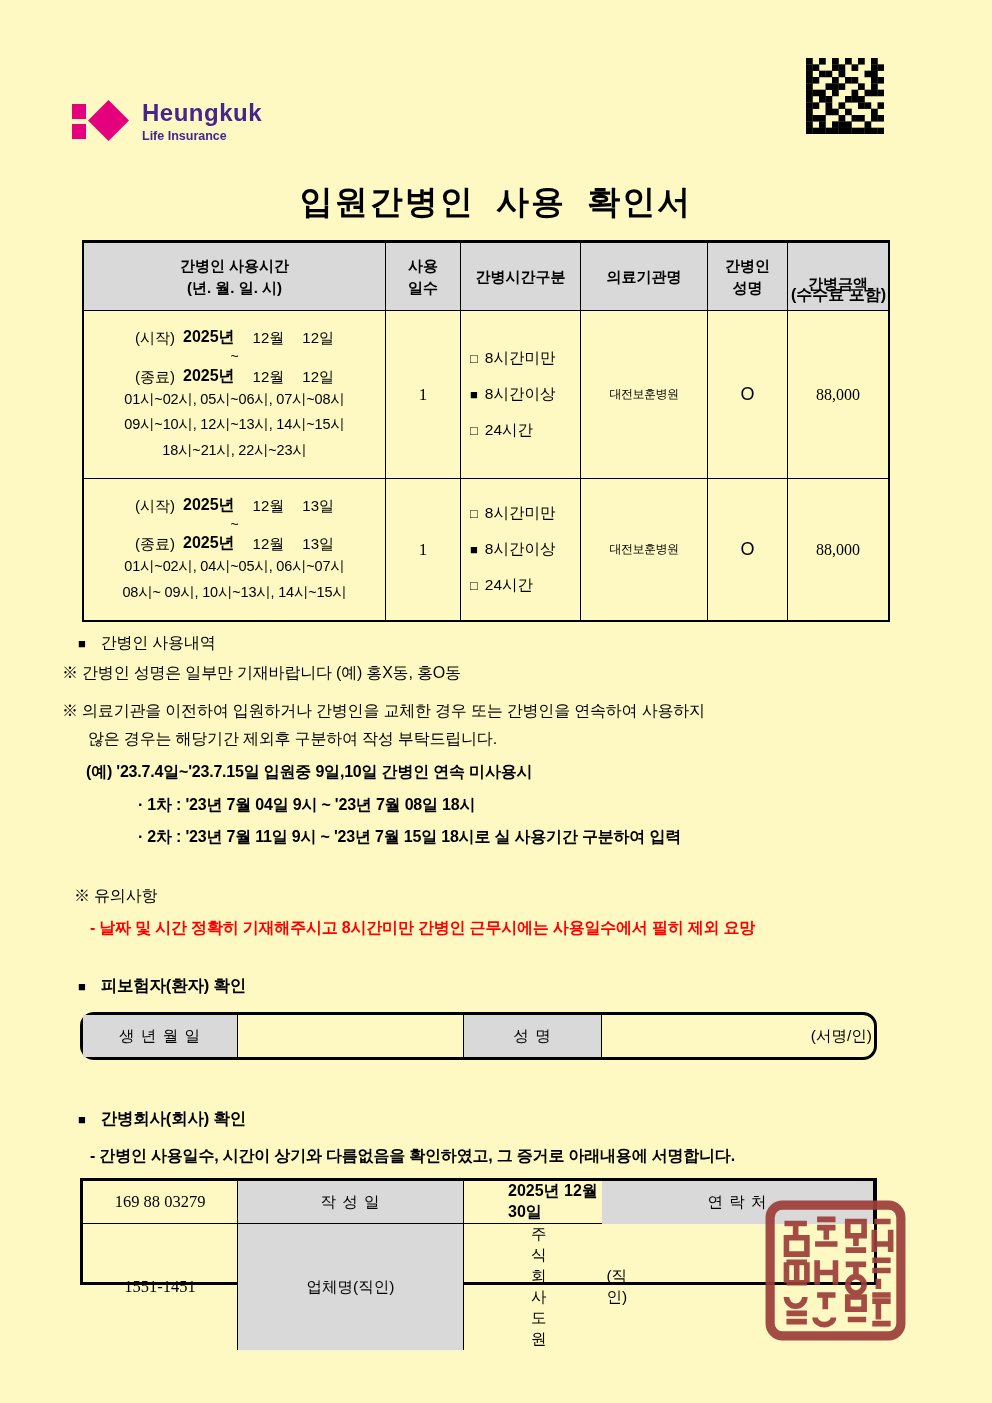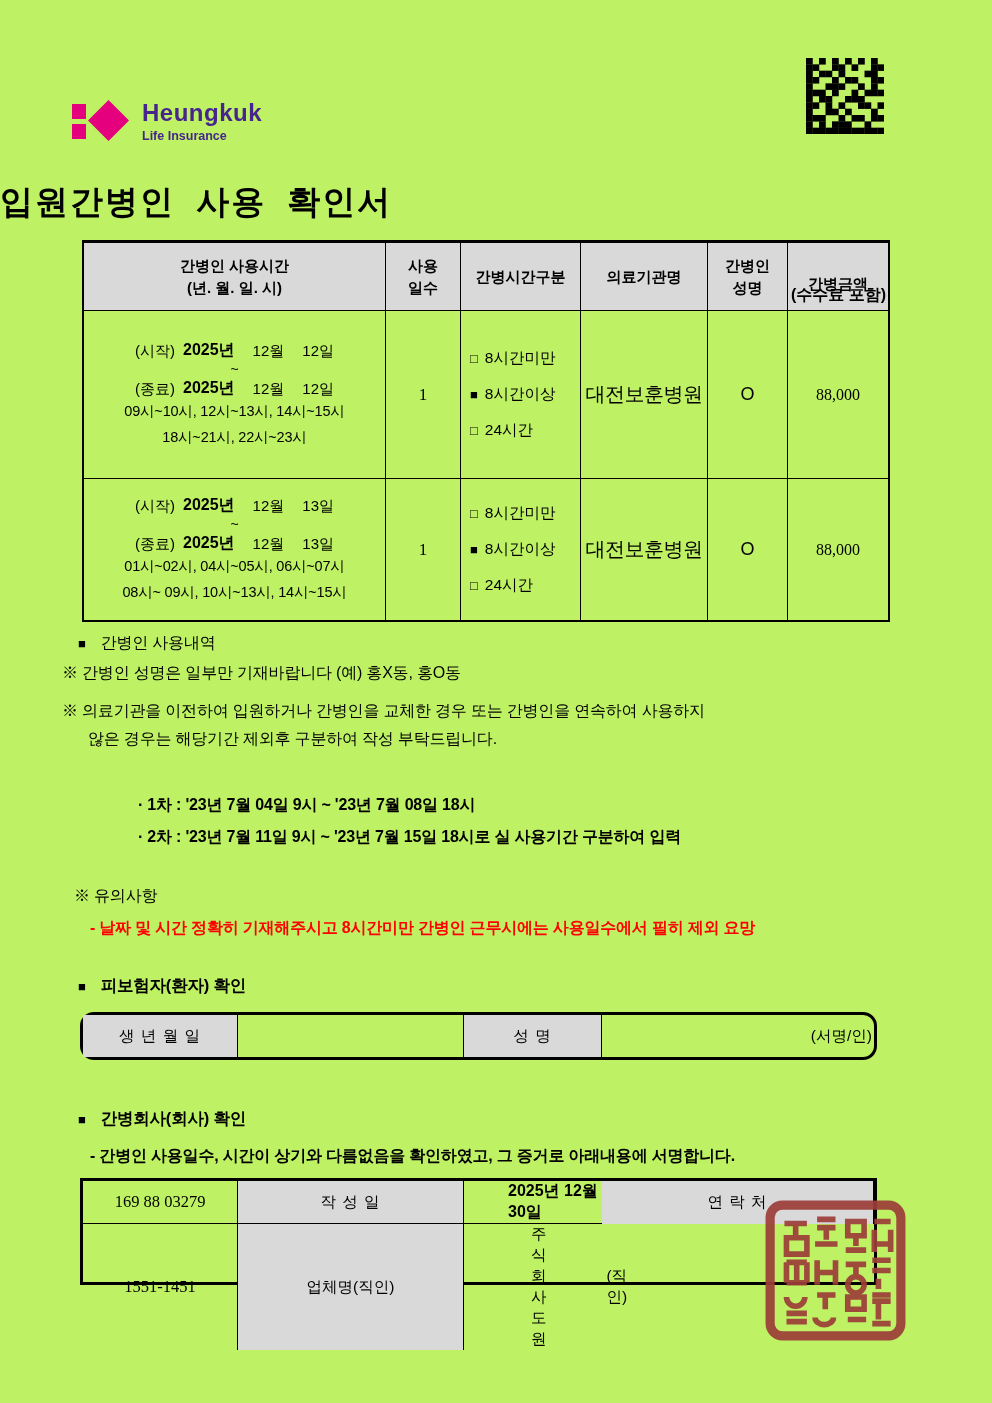--- a/index.html
+++ b/index.html
@@ -1,38 +1,38 @@
 <!DOCTYPE html>
 <html style="--pink: #e5007d; --purple: #46258c; --warn: #ff0000;"><head>
 <meta charset="utf-8">
 <style>
   * { margin:0; padding:0; box-sizing:border-box; }
   body { background:#fff; }
   .page {
-    position:relative; width:992px; height:1403px; background:#bef264;
+    position:relative; width:992px; height:1403px; background:#fef9c3;
     font-family:"Liberation Sans", sans-serif; color:#000; overflow:hidden;
   }
 
   
   .logo { position:absolute; left:72px; top:100px; display:flex; align-items:flex-start; }
   .logo-mark { position:relative; width:62px; height:42px; }
   .sq { position:absolute; width:14px; height:15px; background:var(--pink,#e5007d); }
   .sq1 { left:0; top:4px; }
   .sq2 { left:0; top:24px; }
   .diamond { position:absolute; left:22px; top:6px; width:29px; height:29px; background:var(--pink,#e5007d); transform:rotate(45deg); }
   .logo-text { margin-left:8px; color:var(--purple,#46258c); }
   .logo-name { font-size:24px; font-weight:bold; letter-spacing:0.5px; line-height:1.0; margin-top:1px; }
   .logo-sub { font-size:12.5px; font-weight:bold; margin-top:4px; }
 
   
   .barcode { position:absolute; left:806px; top:58px; width:78px; height:76px; }
   .barcode svg { width:100%; height:100%; fill:#000; }
 
   
-  .title { position:absolute; left:0; right:0; top:180px; text-align:left;
+  .title { position:absolute; left:0; right:0; top:180px; text-align:center;
     font-size:33px; font-weight:bold; letter-spacing:2px; word-spacing:10px; }
 
   
   .care-table { position:absolute; left:82px; top:240px; width:808px;
     border:2px solid #000; border-top:3px solid #000;
     display:grid; grid-template-columns:302px 75px 120px 127px 80px 100px;
     grid-template-rows:68px 168px 141px; }
   .ct-cell { border-right:1px solid #000; border-bottom:1px solid #000;
     display:flex; align-items:center; justify-content:center; flex-direction:column; }
   .ct-cell.last-col { border-right:none; }
@@ -45,21 +45,21 @@
   .p-line { display:flex; align-items:flex-end; }
   .p-label { margin-right:8px; }
   .yr { font-weight:bold; font-size:16px; }
   .md { margin-left:18px; }
   .tilde { font-size:14px; line-height:1.25; }
   .hours { font-size:14.5px; line-height:1.78; letter-spacing:-0.2px; }
   .days-cell { font-family:"Liberation Serif", serif; font-size:17px; }
   .opts { align-items:flex-start; padding-left:9px; gap:15px; }
   .opt { display:flex; align-items:center; font-size:15.5px; white-space:nowrap; }
   .opt .box { font-size:13px; margin-right:7px; }
-  .hospital-cell { font-size:20px; letter-spacing:-0.5px; }
+  .hospital-cell { font-size:12px; letter-spacing:-0.5px; }
   .name-cell { font-size:18px; }
   .amount-cell { font-family:"Liberation Serif", serif; font-size:16px; }
 
   
   .line { position:absolute; font-size:16px; white-space:nowrap; letter-spacing:-0.2px; }
   .sec-title { display:flex; align-items:center; }
   .sec-title .bullet { font-size:13px; margin-right:15px; }
   .bold { font-weight:bold; }
   .warn { color:var(--warn,#ff0000); font-weight:bold; }
 
@@ -219,20 +219,21 @@
         <span class="md">12월</span>
         <span class="md">12일</span>
       </div>
       <div class="tilde">~</div>
       <div class="p-line">
         <span class="p-label">(종료)</span>
         <span class="yr">2025년</span>
         <span class="md">12월</span>
         <span class="md">12일</span>
       </div>
+      <div class="hours">01시~02시, 05시~06시, 07시~08시</div>
       <div class="hours">09시~10시, 12시~13시, 14시~15시</div>
       <div class="hours">18시~21시, 22시~23시</div>
     </div>
     <div class="ct-cell days-cell">1</div>
     <div class="ct-cell opts">
       <div class="opt">
           <span class="box">□</span>
           <span>8시간미만</span>
         </div>
       <div class="opt">
@@ -285,20 +286,21 @@
     <div class="ct-cell amount-cell last-col last-row">88,000</div>
   </div>
 
   <div class="line sec-title" style="left:78px; top:633px;">
     <span class="bullet">■</span>
     <span>간병인 사용내역</span>
   </div>
   <div class="line" style="left:62px; top:701px;">※ 의료기관을 이전하여 입원하거나 간병인을 교체한 경우 또는 간병인을 연속하여 사용하지</div>
   <div class="line" style="left:62px; top:663px;">※ 간병인 성명은 일부만 기재바랍니다 (예) 홍X동, 홍O동</div>
   <div class="line" style="left:88px; top:729px;">않은 경우는 해당기간 제외후 구분하여 작성 부탁드립니다.</div>
+  <div class="line bold" style="left:86px; top:762px;">(예) '23.7.4일~'23.7.15일 입원중 9일,10일 간병인 연속 미사용시</div>
   <div class="line bold" style="left:138px; top:795px;">· 1차 : '23년 7월 04일 9시 ~ '23년 7월 08일 18시</div>
   <div class="line bold" style="left:138px; top:827px;">· 2차 : '23년 7월 11일 9시 ~ '23년 7월 15일 18시로 실 사용기간 구분하여 입력</div>
 
   <div class="line" style="left:74px; top:886px;">※  유의사항</div>
   <div class="line warn" style="left:90px; top:918px;">- 날짜 및 시간 정확히 기재해주시고 8시간미만 간병인 근무시에는 사용일수에서 필히 제외 요망</div>
 
   <div class="line sec-title bold" style="left:78px; top:975px; font-size:16.5px;">
     <span class="bullet">■</span>
     <span>피보험자(환자) 확인</span>
   </div>

